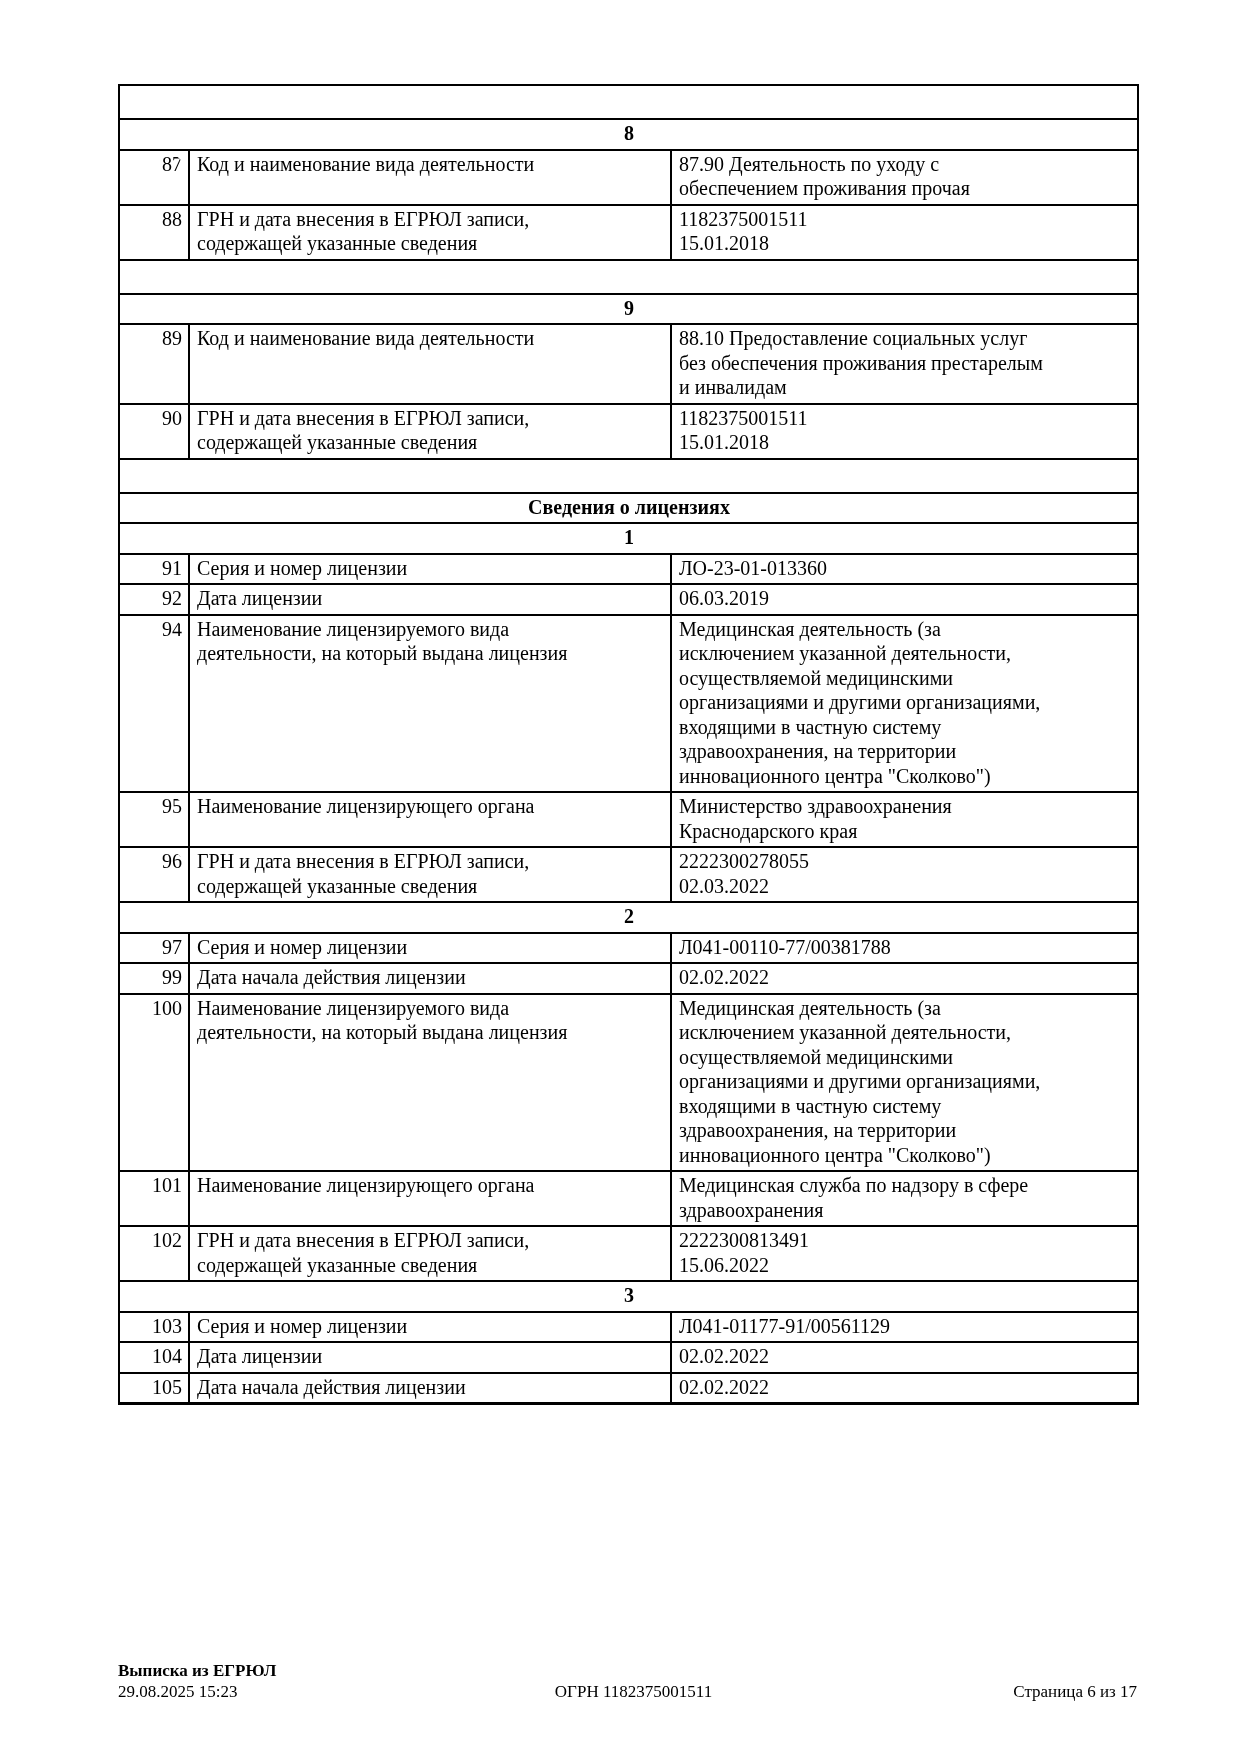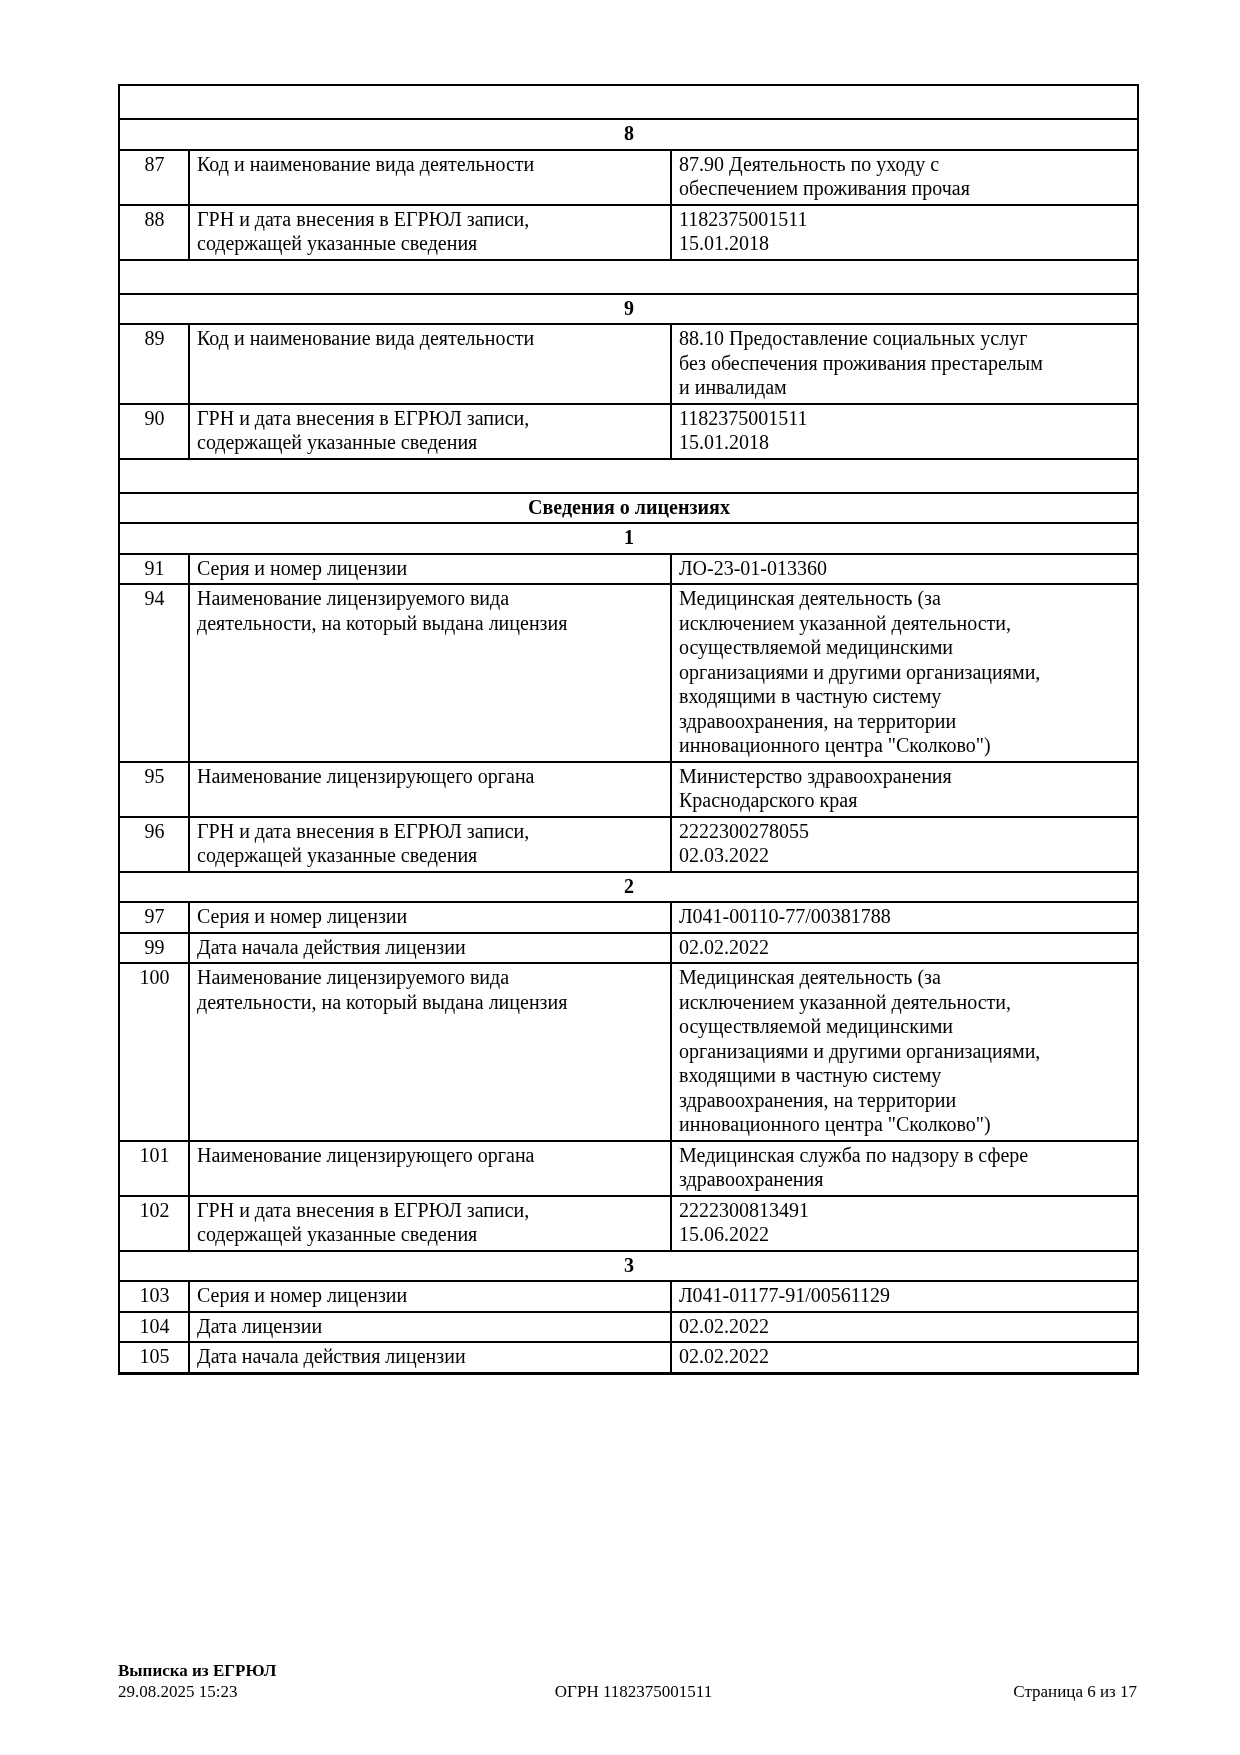--- a/index.html
+++ b/index.html
@@ -26,21 +26,21 @@
   }
   table.doc td {
     border: 2px solid #000;
     font-size: 20px;
     line-height: 24.5px;
     vertical-align: top;
     padding: 1px 6px 3px 7px;
     overflow: hidden;
   }
   td.num {
-    text-align: center;
+    text-align: right;
     padding-left: 2px;
     padding-right: 2px;
     border-radius: 26px;
   }
   td.lbl, td.val {
     white-space: pre-line;
   }
   td.hdr {
     font-weight: bold;
     text-align: center;
@@ -142,20 +142,25 @@
         <tr>
           <td colspan="3" class="hdr">Сведения о лицензиях</td>
         </tr>
         <tr>
           <td colspan="3" class="hdr">1</td>
         </tr>
         <tr>
           <td class="num">91</td>
           <td class="lbl">Серия и номер лицензии</td>
           <td class="val">ЛО-23-01-013360</td>
+        </tr>
+        <tr>
+          <td class="num">92</td>
+          <td class="lbl">Дата лицензии</td>
+          <td class="val">06.03.2019</td>
         </tr>
         <tr>
           <td class="num">94</td>
           <td class="lbl">Наименование лицензируемого вида
 деятельности, на который выдана лицензия</td>
           <td class="val">Медицинская деятельность (за
 исключением указанной деятельности,
 осуществляемой медицинскими
 организациями и другими организациями,
 входящими в частную систему

